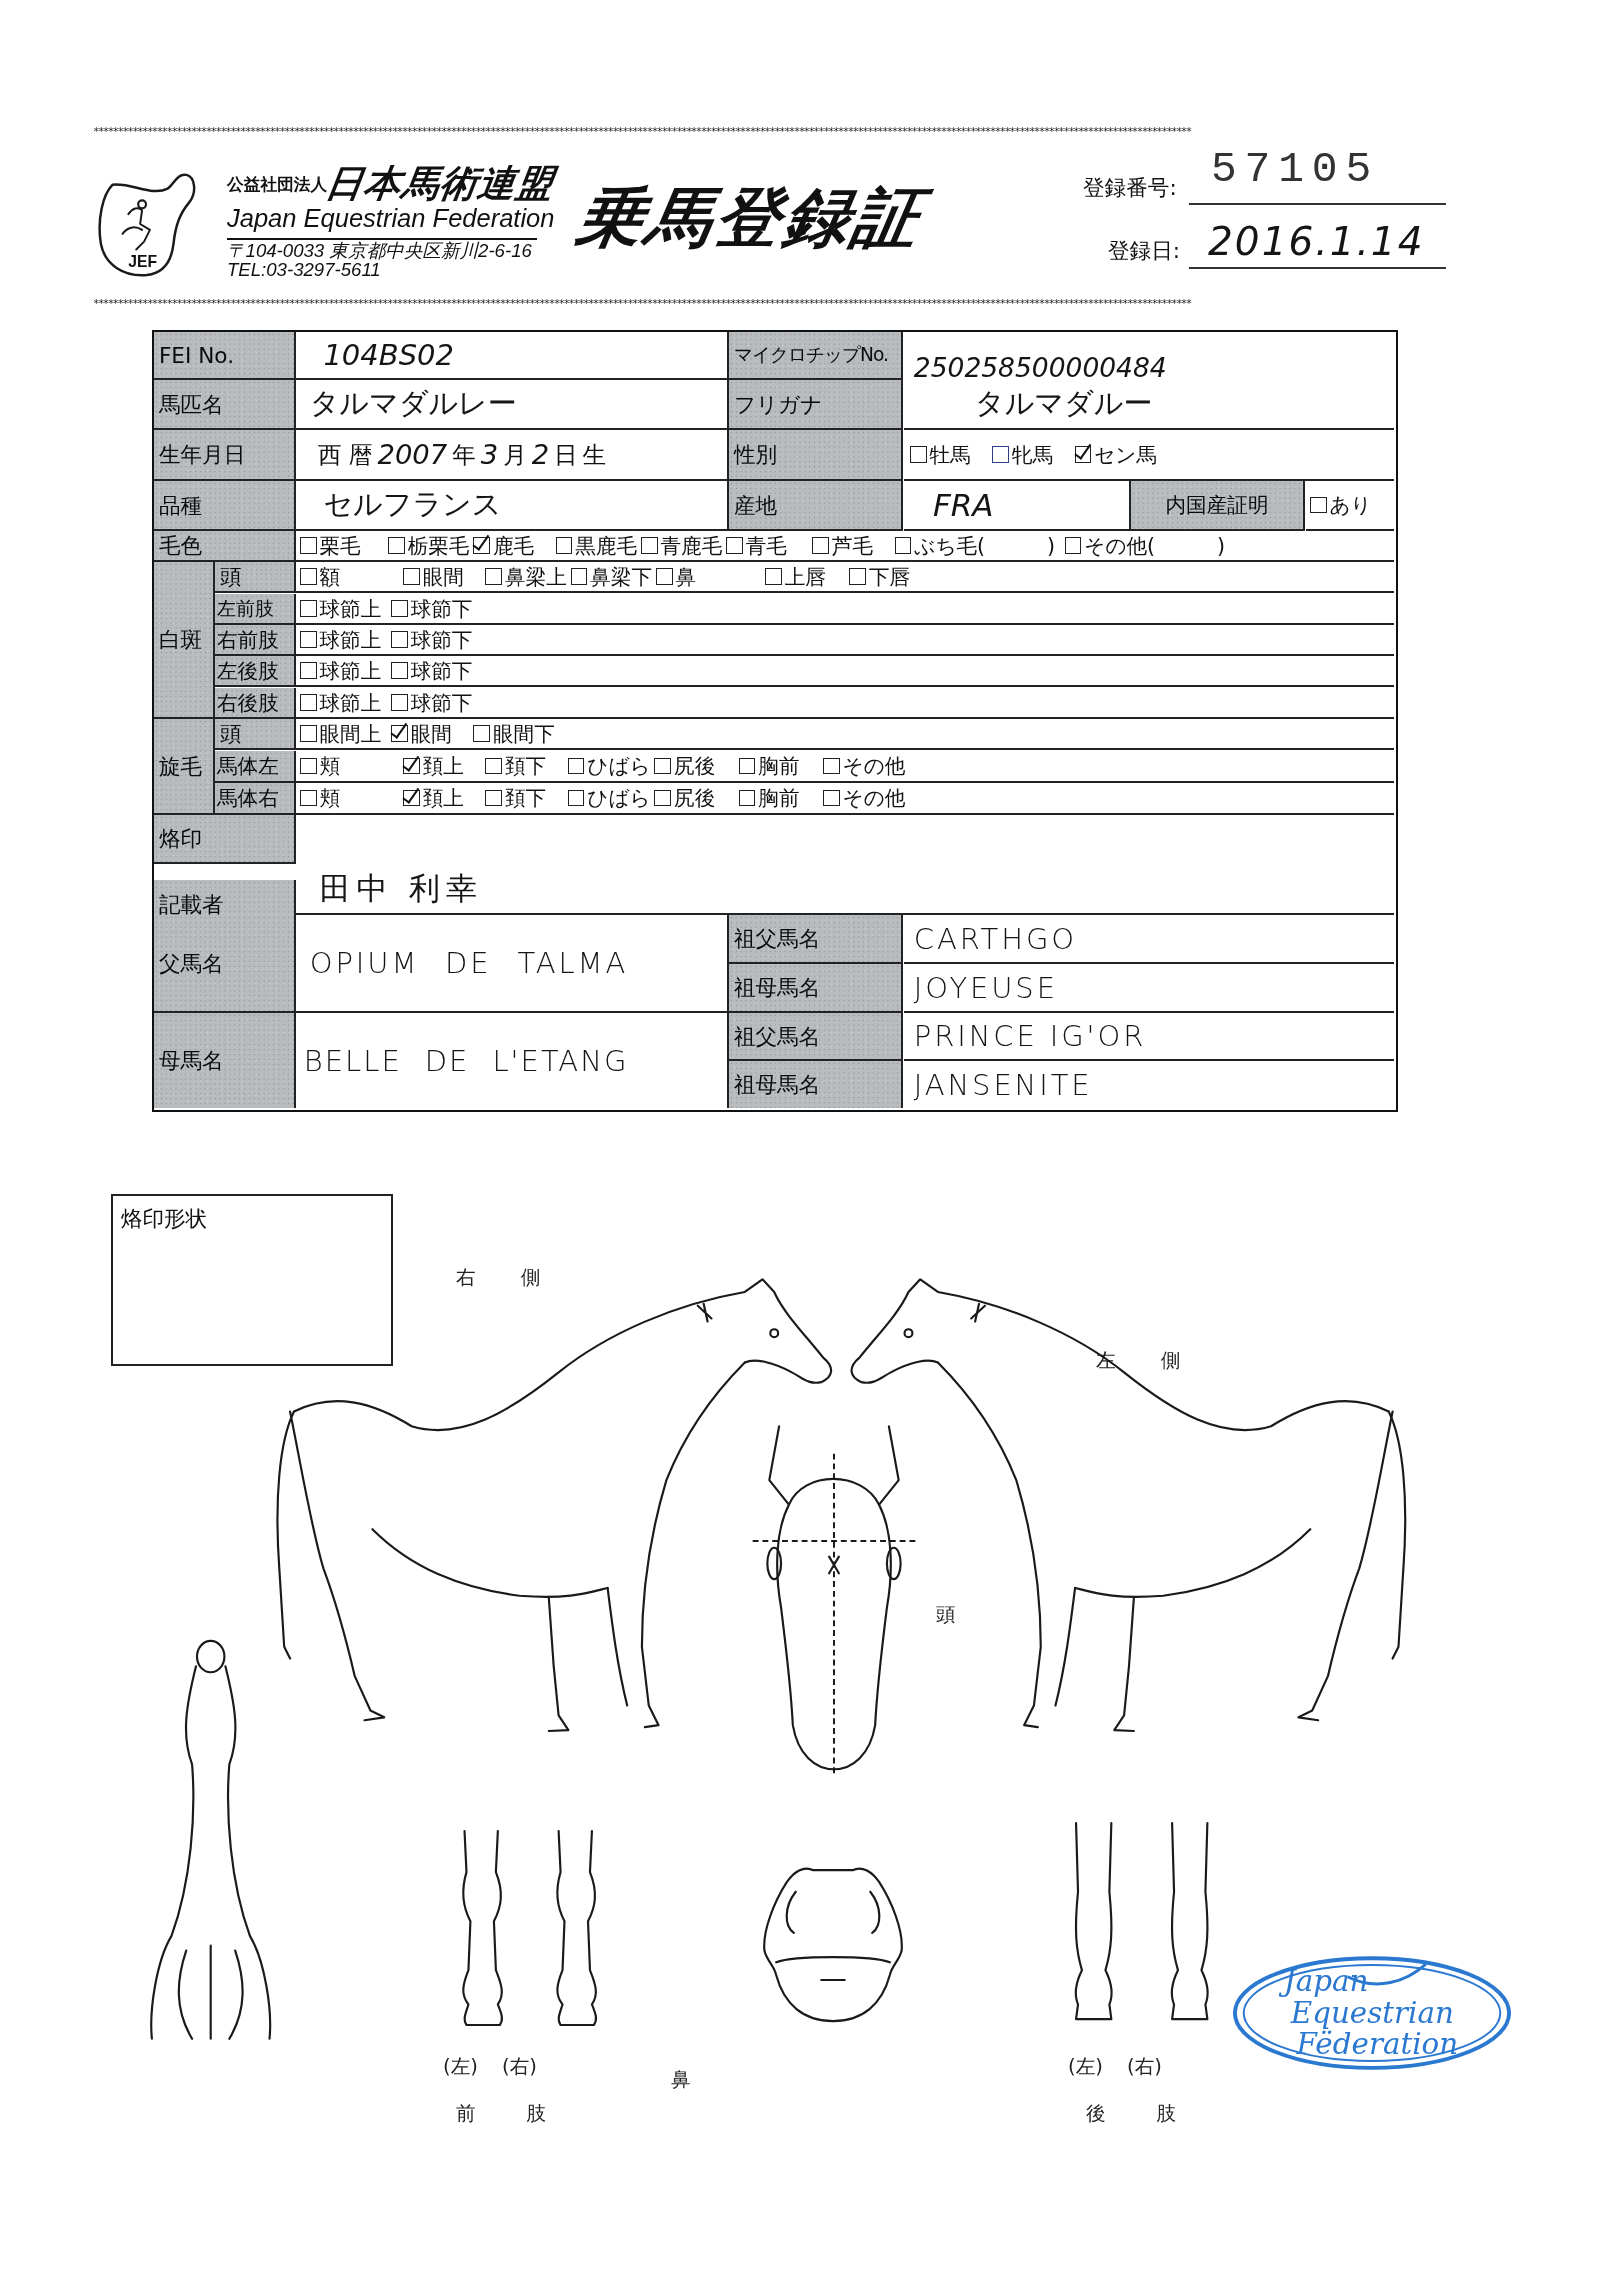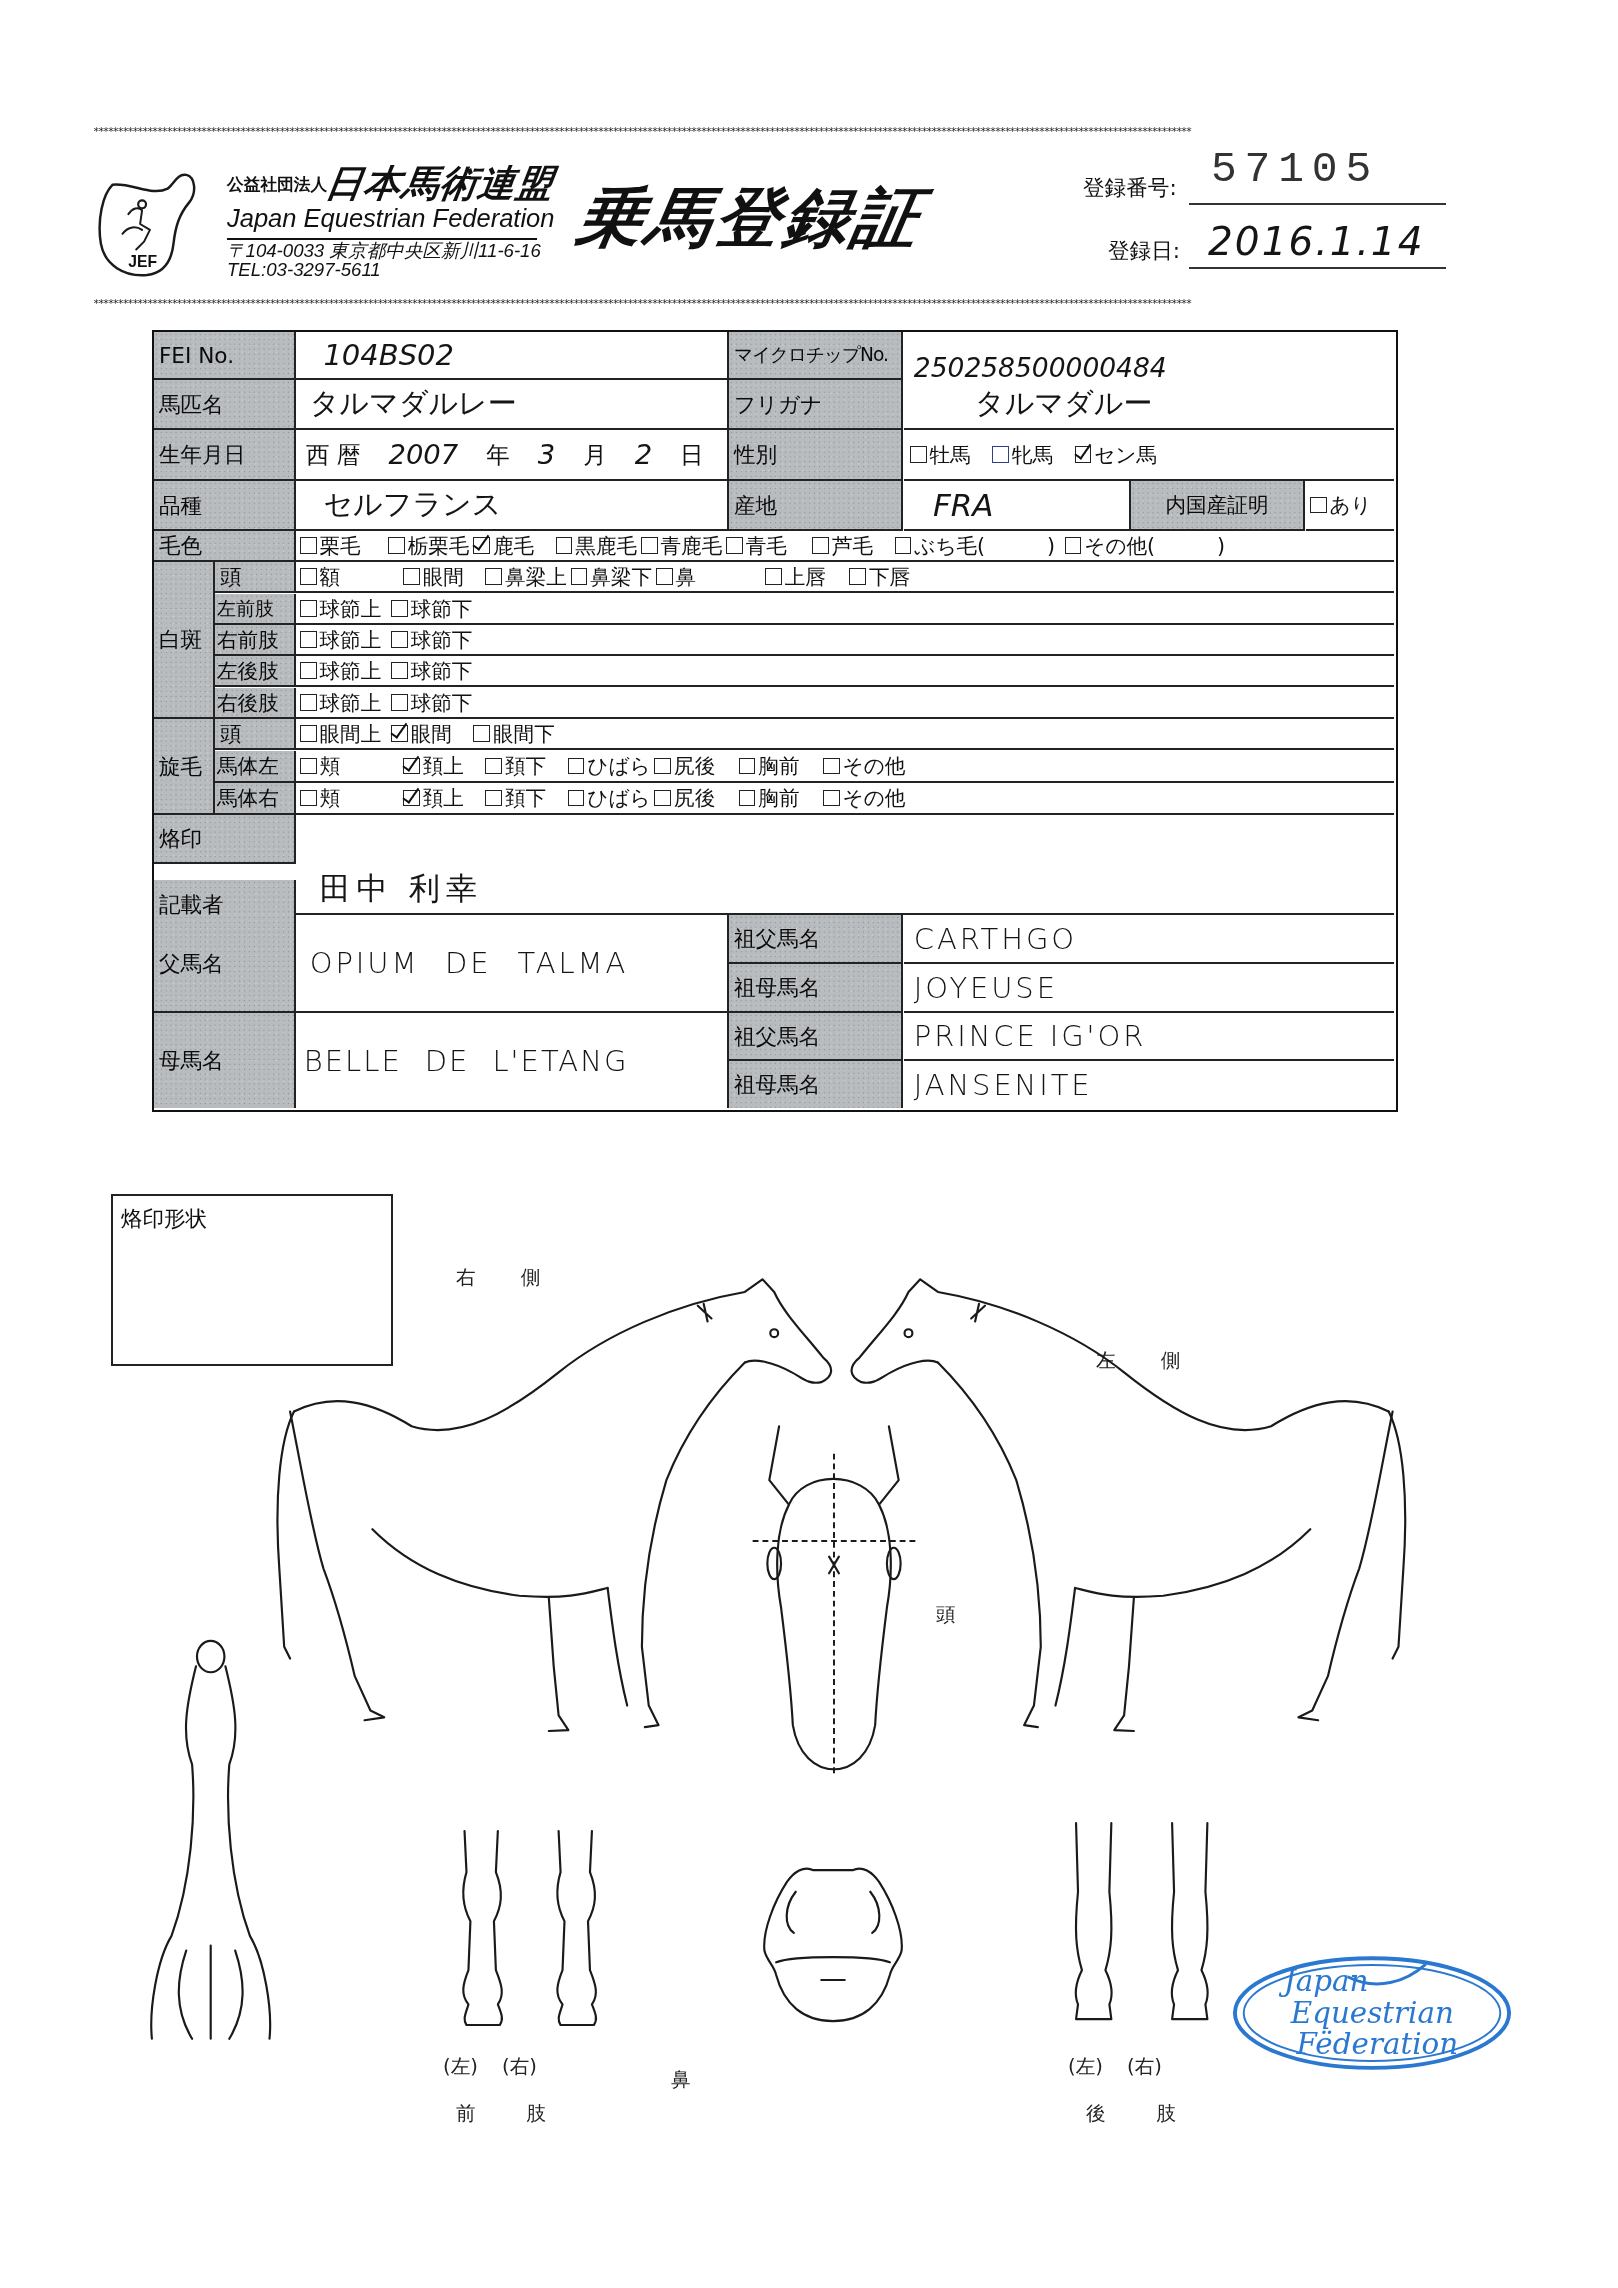--- a/index.html
+++ b/index.html
@@ -63,21 +63,21 @@
   <circle cx="50" cy="40" r="4" class="ln"></circle>
   <path class="ln" d="M30 70 C36 62 44 62 50 66" style="stroke-width:2"></path>
   <text x="36" y="104" font-size="16" font-weight="bold" font-family="Liberation Sans, sans-serif" fill="#111">JEF</text>
 </svg>
 
 <div class="abs org-sub">公益社団法人</div>
 <div class="abs org-name">日本馬術連盟</div>
 <div class="abs org-en">Japan Equestrian Federation</div>
 <div class="abs org-line"></div>
 <div class="abs org-addr">
-  <div>〒104-0033 東京都中央区新川11-6-16</div>
+  <div>〒104-0033 東京都中央区新川2-6-16</div>
   <div>TEL:03-3297-5611</div>
 </div>
 
 <div class="abs doc-title">乗馬登録証</div>
 
 <div class="abs reg-label">登録番号:</div>
 <div class="abs reg-value">57105</div>
 <div class="abs reg-line"></div>
 <div class="abs date-label">登録日:</div>
 <div class="abs date-value hand">2016.1.14</div>
@@ -91,21 +91,21 @@
   <div class="cell val hand hv" style="left:142px;top:0;width:433px;height:48px;padding-left:27.4px;">104BS02</div>
   <div class="cell lbl" style="left:575px;top:0;width:174px;height:48px;font-size:18.6px;letter-spacing:-1px;">マイクロチップNo.</div>
   <div class="cell val hand" style="left:750px;top:0;width:490px;height:48px;font-size:26.5px;border-right:none;margin-top:12px;">250258500000484</div>
 
   <div class="cell lbl" style="left:0;top:48px;width:142px;height:50px;">馬匹名</div>
   <div class="cell val hand-jp hv" style="left:142px;top:48px;width:433px;height:50px;padding-left:13.7px;">タルマダルレー</div>
   <div class="cell lbl" style="left:575px;top:48px;width:174px;height:50px;">フリガナ</div>
   <div class="cell val hand-jp hv" style="left:750px;top:48px;width:490px;height:50px;padding-left:71px;border-right:none;">タルマダルー</div>
 
   <div class="cell lbl" style="left:0;top:98px;width:142px;height:51px;">生年月日</div>
-  <div class="cell val" style="left:142px;top:98px;width:433px;height:51px;padding-left:10px;font-size:23.5px;gap:28px;">
+  <div class="cell val" style="left:142px;top:98px;width:433px;height:51px;padding-left:22px;font-size:23.5px;gap:5px;">
     <span>西 暦</span>
     <span class="hand" style="font-size:27.4px;">2007</span>
     <span>年</span>
     <span class="hand" style="font-size:27.4px;">3</span>
     <span>月</span>
     <span class="hand" style="font-size:27.4px;">2</span>
     <span>日</span>
     <span>生</span>
   </div>
   <div class="cell lbl" style="left:575px;top:98px;width:174px;height:51px;">性別</div>

